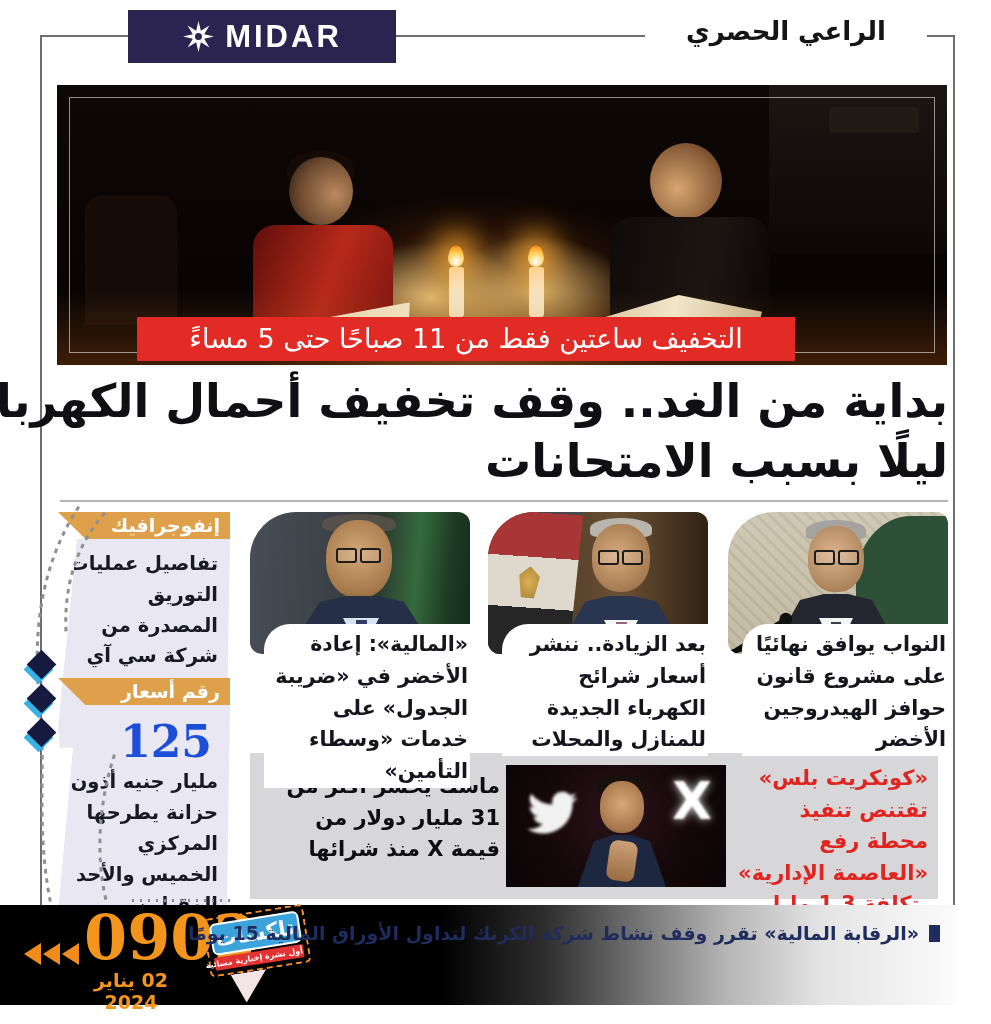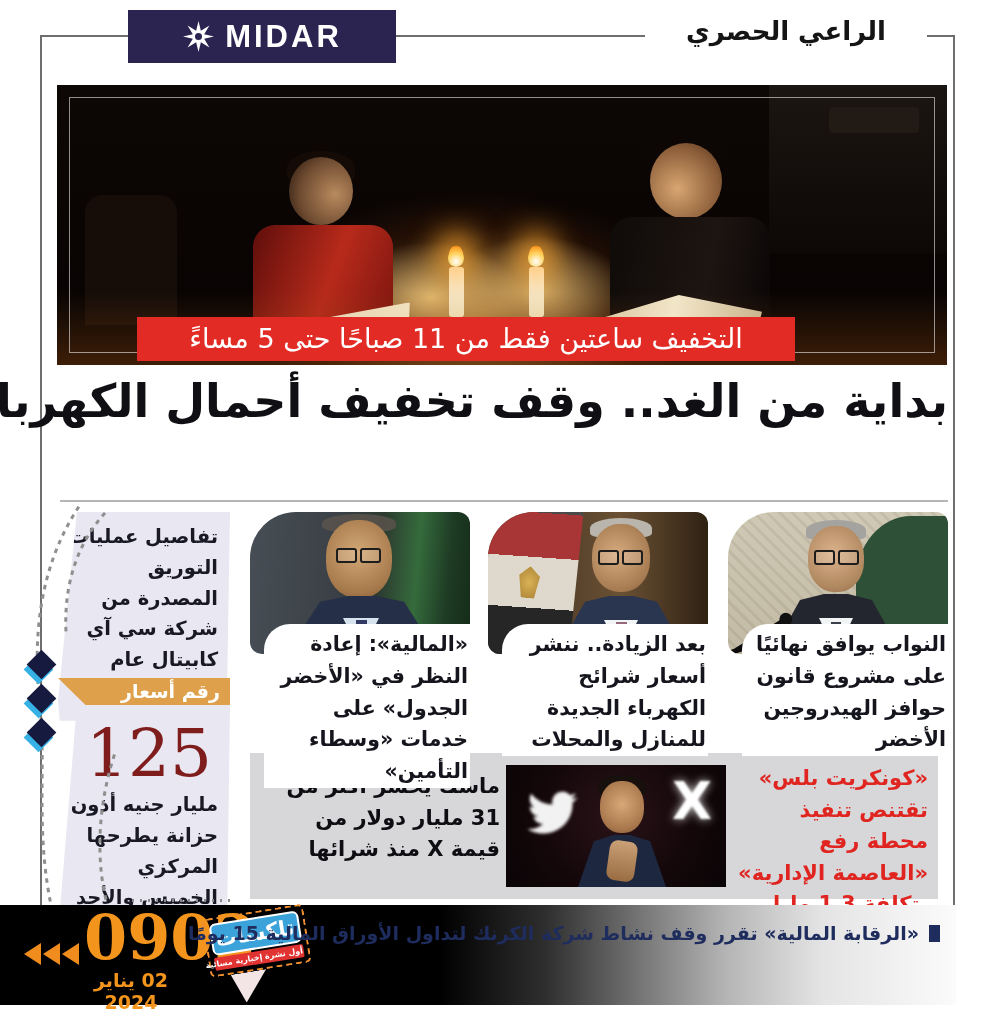--- a/index.html
+++ b/index.html
@@ -129,21 +129,21 @@
   .photo-finance .ph-tie{left:106px;width:11px;height:34px;background:#323a63;}
   
   .sb{position:absolute;left:58px;width:172px;}
   .sb-1{top:512px;} .sb-2{top:678px;}
   .sb-banner{height:27px;background:#dfa04b;color:#fff;font-size:19px;font-weight:bold;
       direction:rtl;text-align:right;padding:2px 10px 0 0;box-sizing:border-box;
       clip-path:polygon(0 0, 100% 0, 100% 100%, 16% 100%);}
   .sb-body{background:#e9e7f1;clip-path:polygon(11% 0, 100% 0, 98% 100%, 1% 100%, 0 90%);
       direction:rtl;text-align:right;padding:10px 12px 14px 10px;
       font-size:19.5px;font-weight:bold;color:#191926;line-height:1.58;}
-  .big-number{font-family:"DejaVu Serif",serif;font-weight:normal;font-size:66px;color:#7f1d1d;
+  .big-number{font-family:"DejaVu Serif",serif;font-weight:bold;font-size:44px;color:#1d4ed8;
       line-height:1.05;text-align:right;padding:4px 6px 2px 0;}
   
   .deco-dots{position:absolute;left:16px;top:506px;z-index:2;pointer-events:none;}
   .diamond{position:absolute;left:28px;width:26px;height:26px;z-index:3;}
   .d-1{top:653px;} .d-2{top:687px;} .d-3{top:721px;}
   .diamond i{position:absolute;display:block;width:21px;height:21px;transform:rotate(45deg);}
   .diamond .cy{left:0;top:6px;background:#35b1e5;}
   .diamond .nv{left:3px;top:1px;background:#161a3f;}
   .dots-strip{position:absolute;left:132px;top:899px;width:100px;height:3px;
       background:repeating-linear-gradient(90deg,#8a8a8a 0 2px,transparent 2px 8px);}
@@ -229,20 +229,21 @@
     <span class="candle candle-2">
         <i class="flame"></i>
       </span>
     <span class="table-glow"></span>
     <span class="hero-inner"></span>
   </div>
   <div class="hero-banner">التخفيف ساعتين فقط من 11 صباحًا حتى 5 مساءً</div>
 
   <div class="headline">
     <div>بداية من الغد.. وقف تخفيف أحمال الكهرباء</div>
+    <div>ليلًا بسبب الامتحانات</div>
   </div>
   <div class="divider"></div>
 
   <div class="story story-2">
     <div class="photo photo-electric">
       <span class="flag">
           <i class="flag-emblem"></i>
         </span>
       <span class="ph-hair"></span>
       <span class="ph-head"></span>
@@ -280,24 +281,25 @@
       <span class="ph-hair"></span>
       <span class="ph-head"></span>
       <span class="ph-glasses">
           <i></i>
           <i></i>
         </span>
       <span class="ph-suit"></span>
       <span class="ph-shirt"></span>
       <span class="ph-tie"></span>
     </div>
-    <div class="caption">«المالية»: إعادة النظر في «الأخضر الجدول» على خدمات «وسطاء التأمين»</div>
+    <div class="caption">«المالية»: إعادة الأخضر في «ضريبة الجدول» على خدمات «وسطاء التأمين»</div>
   </div>
 
   <div class="sb sb-1">
+    <div class="sb-banner">إنفوجرافيك</div>
     <div class="sb-body">تفاصيل عمليات التوريق المصدرة من شركة سي آي كابيتال عام 2023</div>
   </div>
   <div class="sb sb-2">
     <div class="sb-banner">رقم أسعار</div>
     <div class="sb-body">
       <div class="big-number">125</div>
       <div>مليار جنيه أذون حزانة يطرحها المركزي الخميس والأحد المقبلين</div>
     </div>
   </div>
 

